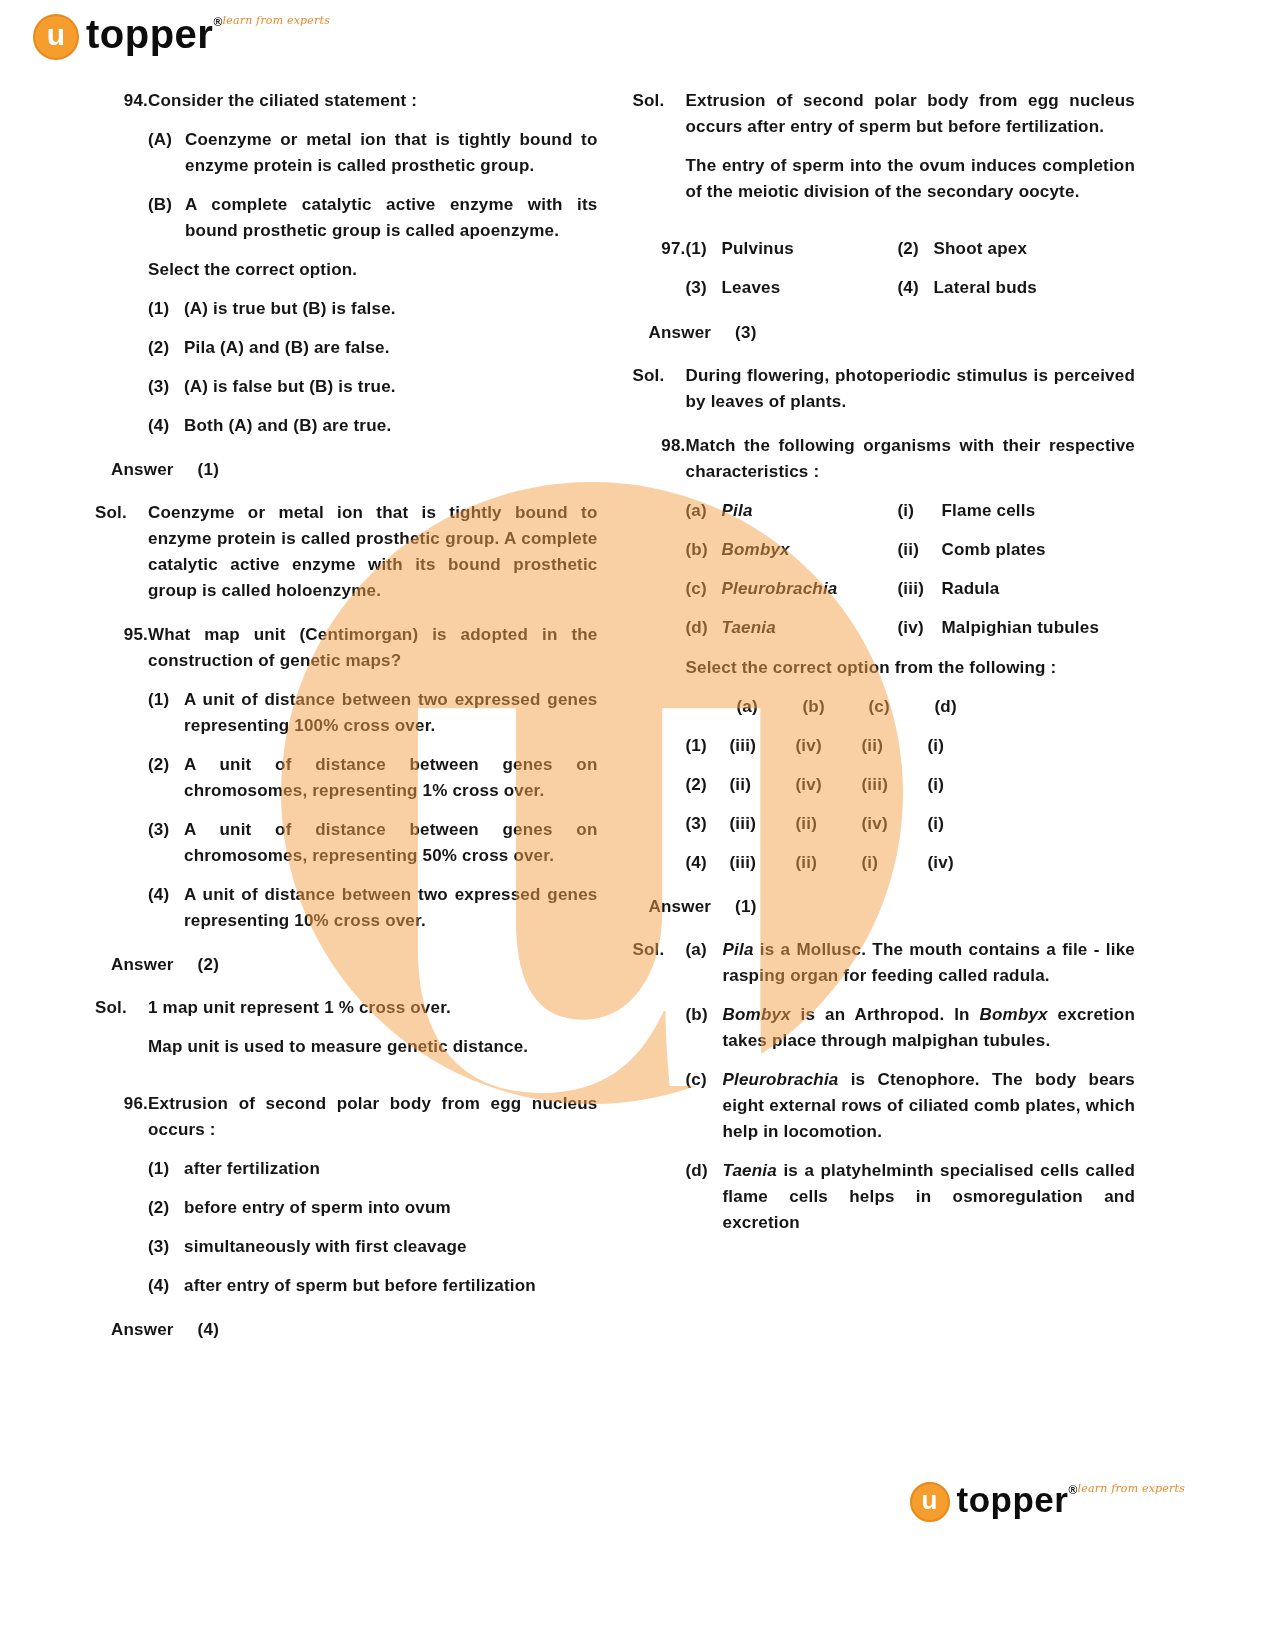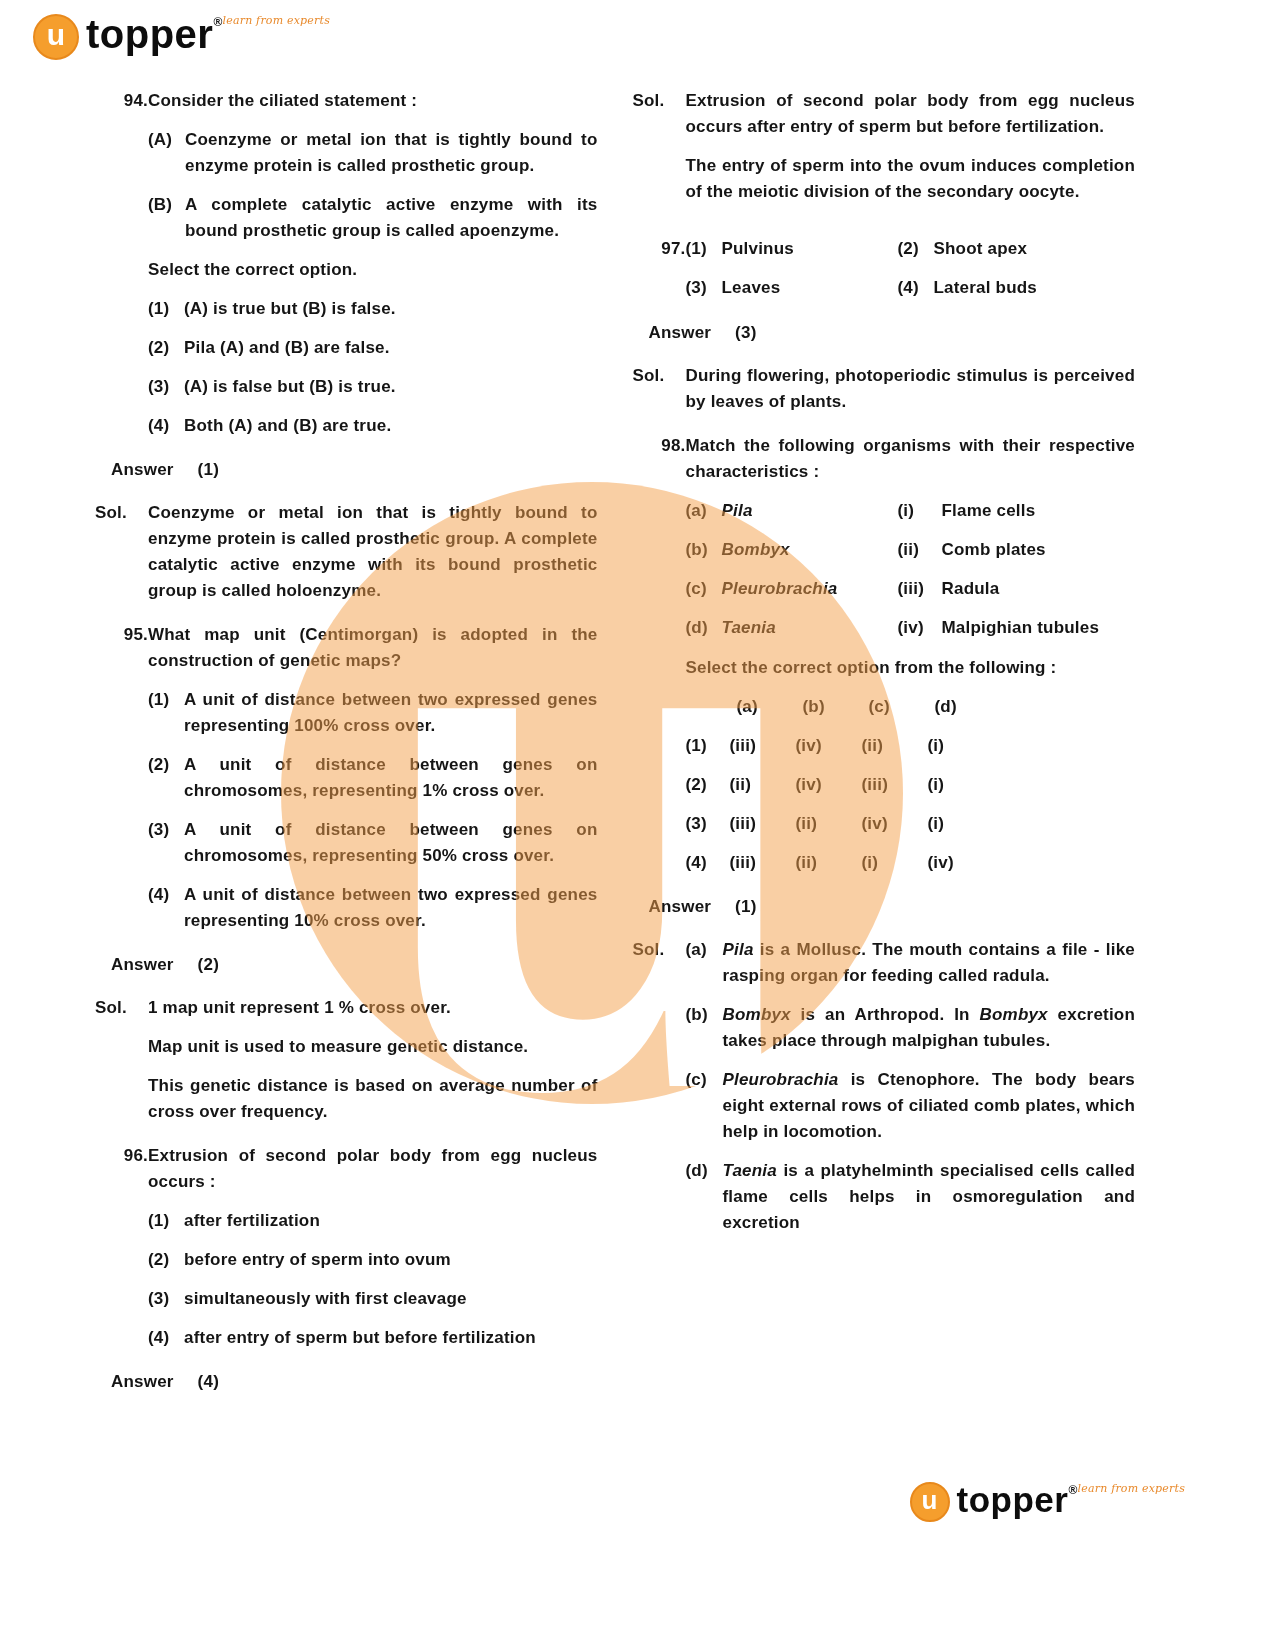--- a/index.html
+++ b/index.html
@@ -184,21 +184,20 @@
         </div>
         <div class="answer-row">
           <span>Answer</span>
           <span>(2)</span>
         </div>
         <div class="sol-row">
           <span class="sol-label">Sol.</span>
           <div class="sol-body">
             <p class="para">1 map unit represent 1 % cross over.</p>
             <p class="para jt">Map unit is used to measure genetic distance.</p>
-            <p class="jt">This genetic distance is based on average number of cross over frequency.</p>
           </div>
         </div>
       </article>
 
       <article class="q-block">
         <div class="q-row">
           <span class="q-num">96.</span>
           <div class="q-body">
             <p class="para jt">Extrusion of second polar body from egg nucleus occurs :</p>
             <div class="opt-row spaced">

